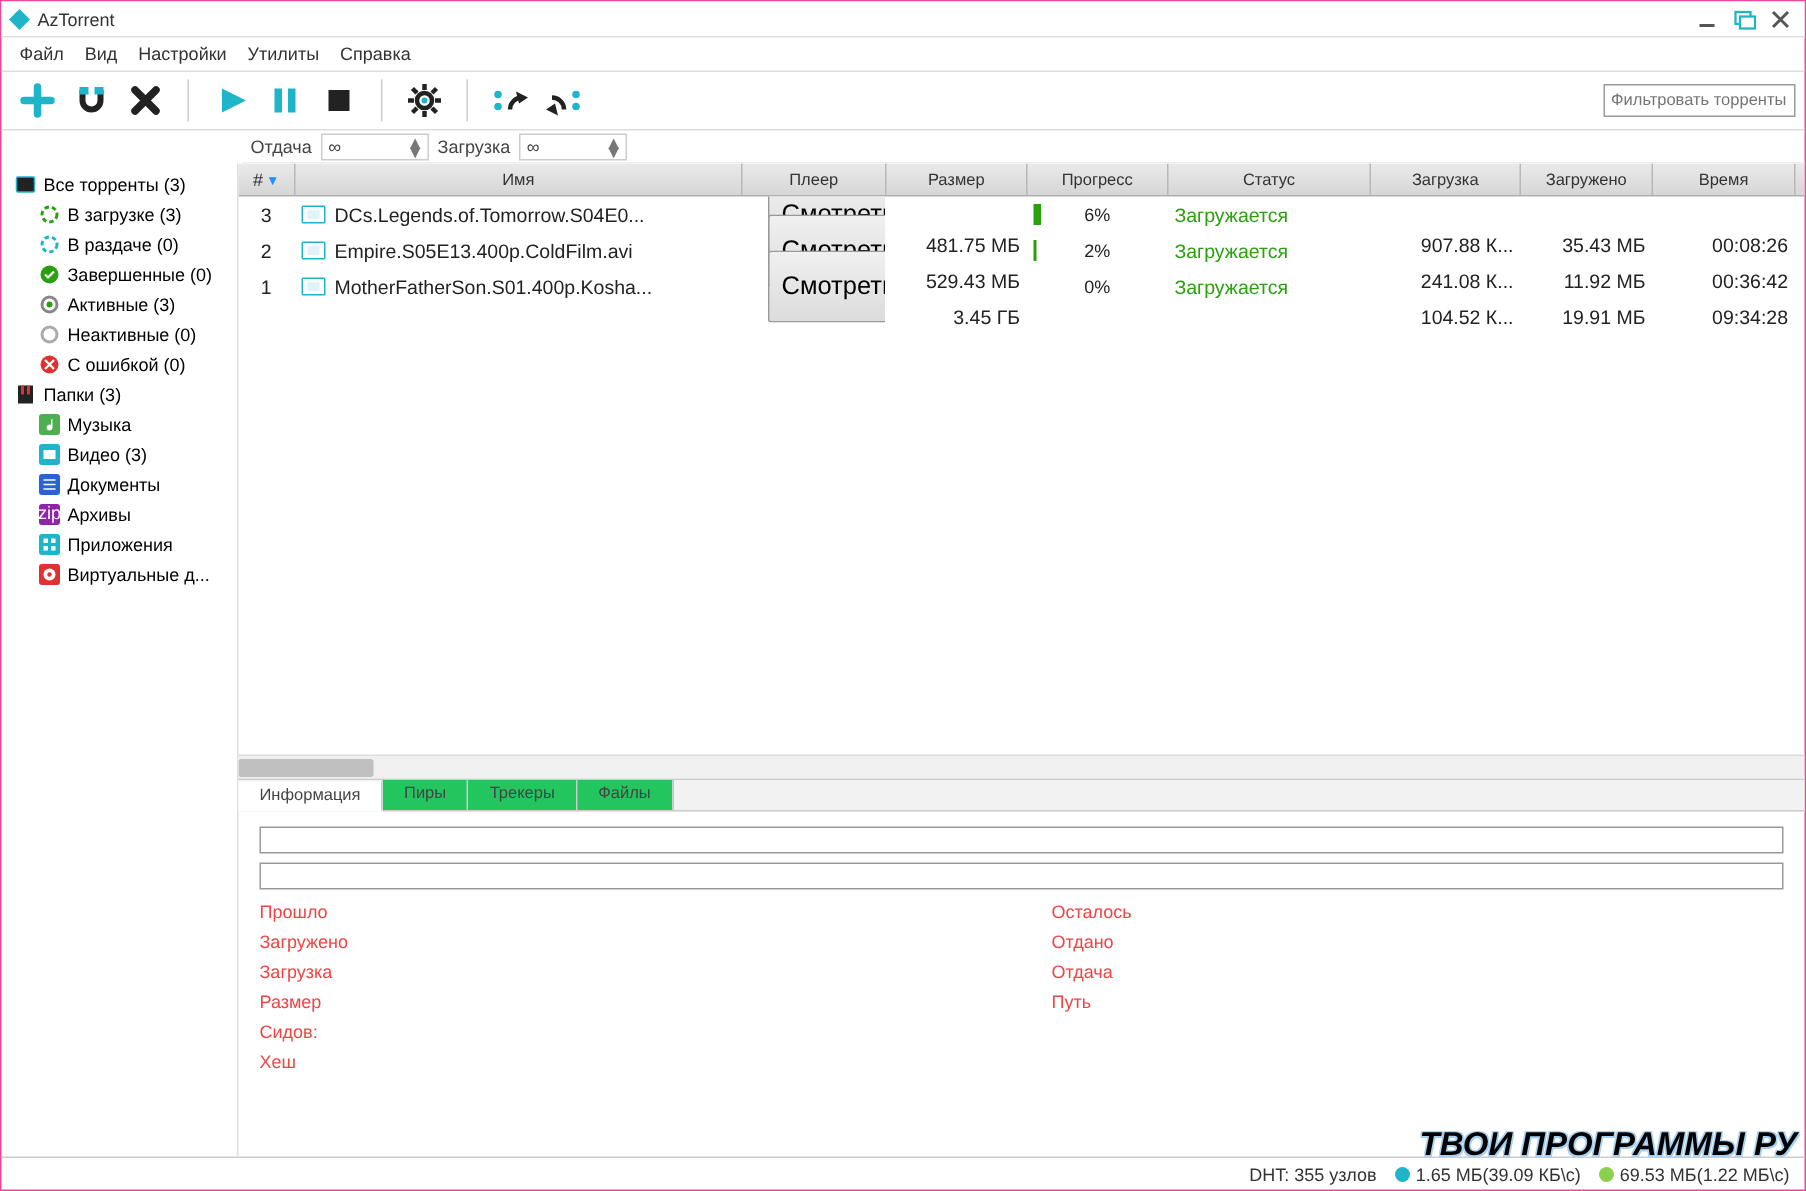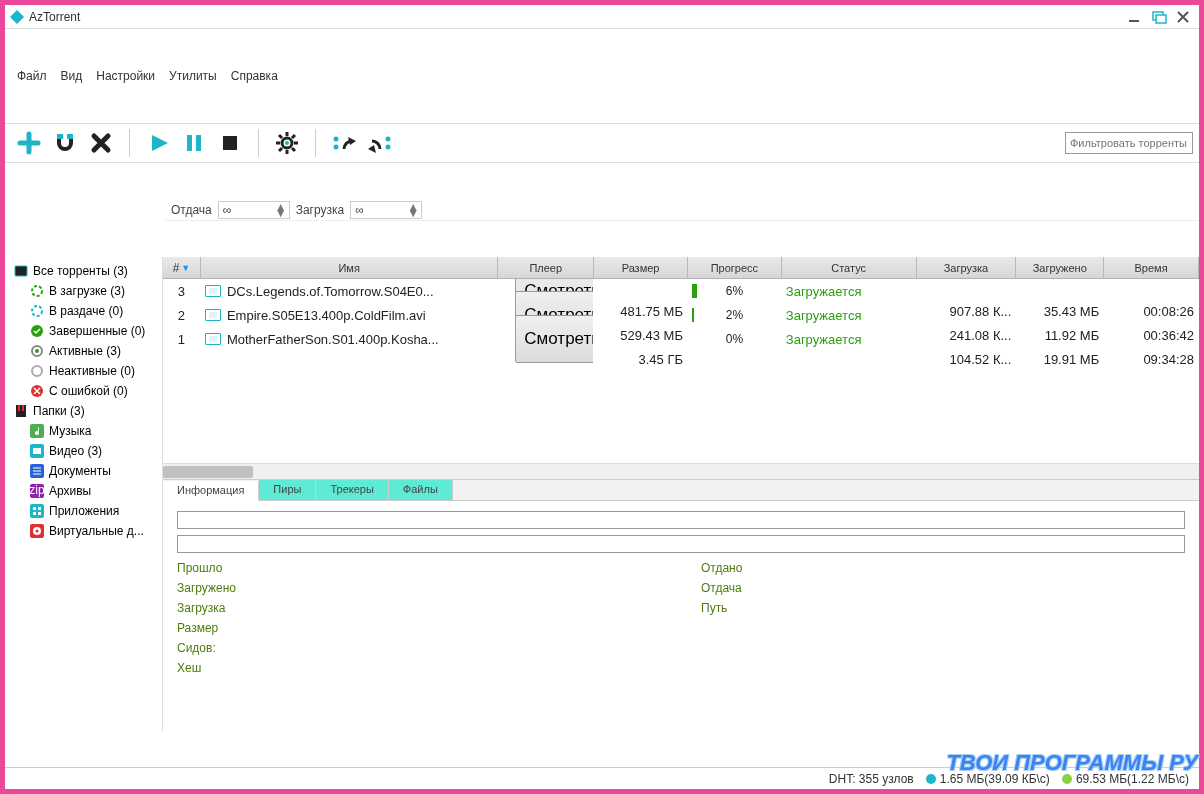--- a/index.html
+++ b/index.html
@@ -1,17 +1,17 @@
 <!DOCTYPE html>
 <html><head>
 <meta charset="utf-8">
 <style>
 * { margin: 0; padding: 0; box-sizing: border-box; font-family: Tahoma, Arial, sans-serif; font-size: 12px; }
 body { background: #fff; width: 1204px; height: 794px; overflow: hidden; position: relative; }
-.window { width: 100%; height: 100%; display: flex; flex-direction: column; border: 5px solid #ec4899; gap: 36px; }
+.window { width: 100%; height: 100%; display: flex; flex-direction: column; border: 1px solid #ec4899; }
 .titlebar { height: 24px; display: flex; align-items: center; padding: 0 4px; background: #fff; border-bottom: 1px solid #e0e0e0; }
 .titlebar .logo { width: 16px; height: 16px; margin-right: 4px; }
 .titlebar .title { flex: 1; font-size: 12px; color: #333; }
 .titlebar .ctl { width: 24px; height: 20px; display: flex; align-items: center; justify-content: center; cursor: pointer; color: #555; }
 .menubar { height: 22px; display: flex; align-items: center; padding: 0 6px; gap: 2px; }
 .menubar .mi { padding: 2px 6px; cursor: pointer; color: #333; }
 .toolbar { height: 40px; display: flex; align-items: center; padding: 2px 6px; gap: 0; border-top: 1px solid #ddd; border-bottom: 1px solid #ddd; }
 .tb-btn { width: 36px; height: 34px; display: flex; align-items: center; justify-content: center; cursor: pointer; border-radius: 2px; }
 .tb-sep { width: 1px; height: 28px; background: #ccc; margin: 0 10px; }
 .tb-spacer { flex: 1; }
@@ -38,30 +38,30 @@
 .gc.num { justify-content: center; }
 .gc.right { justify-content: flex-end; margin-top: 40px; }
 .gc.green { color: #2aa00f; }
 .play-btn { background: linear-gradient(#f0f0f0,#dcdcdc); border: 1px solid #999; border-radius: 2px; padding: 13px 8px; font-size: 17px; cursor: pointer; width: 100%; text-align: center; margin-left: 13px; }
 .prog-cell { position: relative; width: 100%; height: 18px; display: flex; align-items: center; justify-content: center; }
 .prog-bar { position: absolute; left: 0; top: 2px; bottom: 2px; background: #2aa00f; }
 .prog-txt { position: relative; z-index: 1; }
 .hscroll { height: 16px; background: #f0f0f0; border-top: 1px solid #ddd; position: relative; }
 .hscroll .thumb { position: absolute; left: 0; top: 2px; height: 12px; width: 90px; background: #c0c0c0; border-radius: 2px; }
 .bottom-tabs { display: flex; background: #f2f2f2; border-top: 1px solid #ccc; border-bottom: 1px solid #ccc; height: 22px; }
-.btab { padding: 3px 14px; border-right: 1px solid #ccc; cursor: pointer; font-size: 11px; color: #444; background: #5eead4; }
+.btab { padding: 3px 14px; border-right: 1px solid #ccc; cursor: pointer; font-size: 11px; color: #444; background: #22c55e; }
 .btab.active { background: #fff; border-bottom: 1px solid #fff; position: relative; top: 1px; }
 .info-panel { flex: 0 0 230px; padding: 10px 14px; overflow: auto; border-top: none; }
 .info-box { border: 1px solid #999; height: 18px; margin-bottom: 6px; background: #fff; }
 .info-grid { display: flex; gap: 40px; margin-top: 8px; }
 .info-col { flex: 1; display: flex; flex-direction: column; gap: 6px; }
-.info-row { font-size: 12px; color: #4d7c0f; }
+.info-row { font-size: 12px; color: #ef4444; }
 .statusbar { height: 22px; border-top: 1px solid #ccc; display: flex; align-items: center; justify-content: flex-end; padding: 0 10px; gap: 12px; font-size: 11px; color: #333; }
 .statusbar .dot { width: 10px; height: 10px; border-radius: 50%; display: inline-block; margin-right: 4px; vertical-align: middle; }
-.watermark { position: absolute; right: 6px; bottom: 18px; font-size: 22px; font-weight: bold; font-style: italic; color: #3b82f6; text-shadow: 1px 1px 0 #a8d0f0, -1px -1px 0 #a8d0f0, 1px -1px 0 #a8d0f0, -1px 1px 0 #a8d0f0; letter-spacing: 0; pointer-events: none; font-family: 'Arial Black', Arial, sans-serif; margin-left: 32px; }
+.watermark { position: absolute; right: 6px; bottom: 18px; font-size: 22px; font-weight: bold; font-style: italic; color: #000000; text-shadow: 1px 1px 0 #a8d0f0, -1px -1px 0 #a8d0f0, 1px -1px 0 #a8d0f0, -1px 1px 0 #a8d0f0; letter-spacing: 0; pointer-events: none; font-family: 'Arial Black', Arial, sans-serif; margin-left: 32px; }
 
 .c-num{width:38px} .c-name{width:298px} .c-play{width:96px} .c-size{width:94px} .c-prog{width:94px} .c-status{width:135px} .c-down{width:100px} .c-loaded{width:88px} .c-time{width:95px}
 .vid-ico{display:inline-flex;width:16px;height:12px;border:1.5px solid #1fb5c9;border-radius:1px;margin-right:6px;position:relative}
 .vid-ico::after{content:"";position:absolute;left:3px;right:3px;top:2px;bottom:2px;background:#1fb5c9;opacity:.15}
 </style>
 </head>
 <body>
 
 <div class="window">
 
@@ -422,20 +422,21 @@
         <div class="info-grid">
           <div class="info-col" id="info-left">
               <div class="info-row">Прошло</div>
               <div class="info-row">Загружено</div>
               <div class="info-row">Загрузка</div>
               <div class="info-row">Размер</div>
               <div class="info-row">Сидов:</div>
               <div class="info-row">Хеш</div>
             </div>
           <div class="info-col" id="info-right">
+              <div class="info-row">Осталось</div>
               <div class="info-row">Отдано</div>
               <div class="info-row">Отдача</div>
               <div class="info-row">Путь</div>
             </div>
         </div>
       </div>
     </div>
   </div>
 
   <div class="statusbar">

